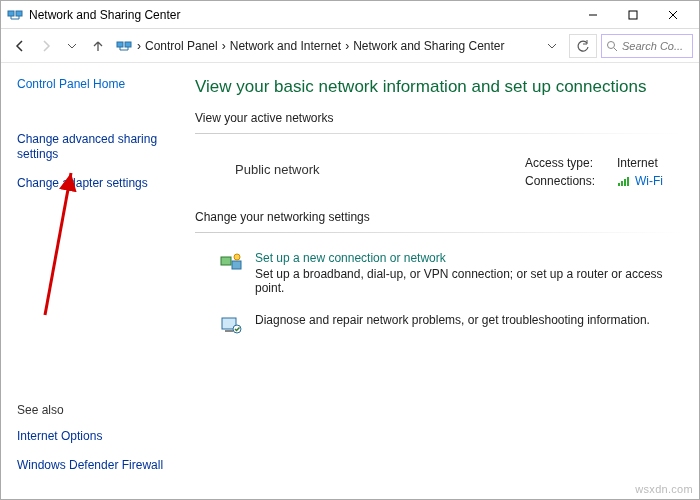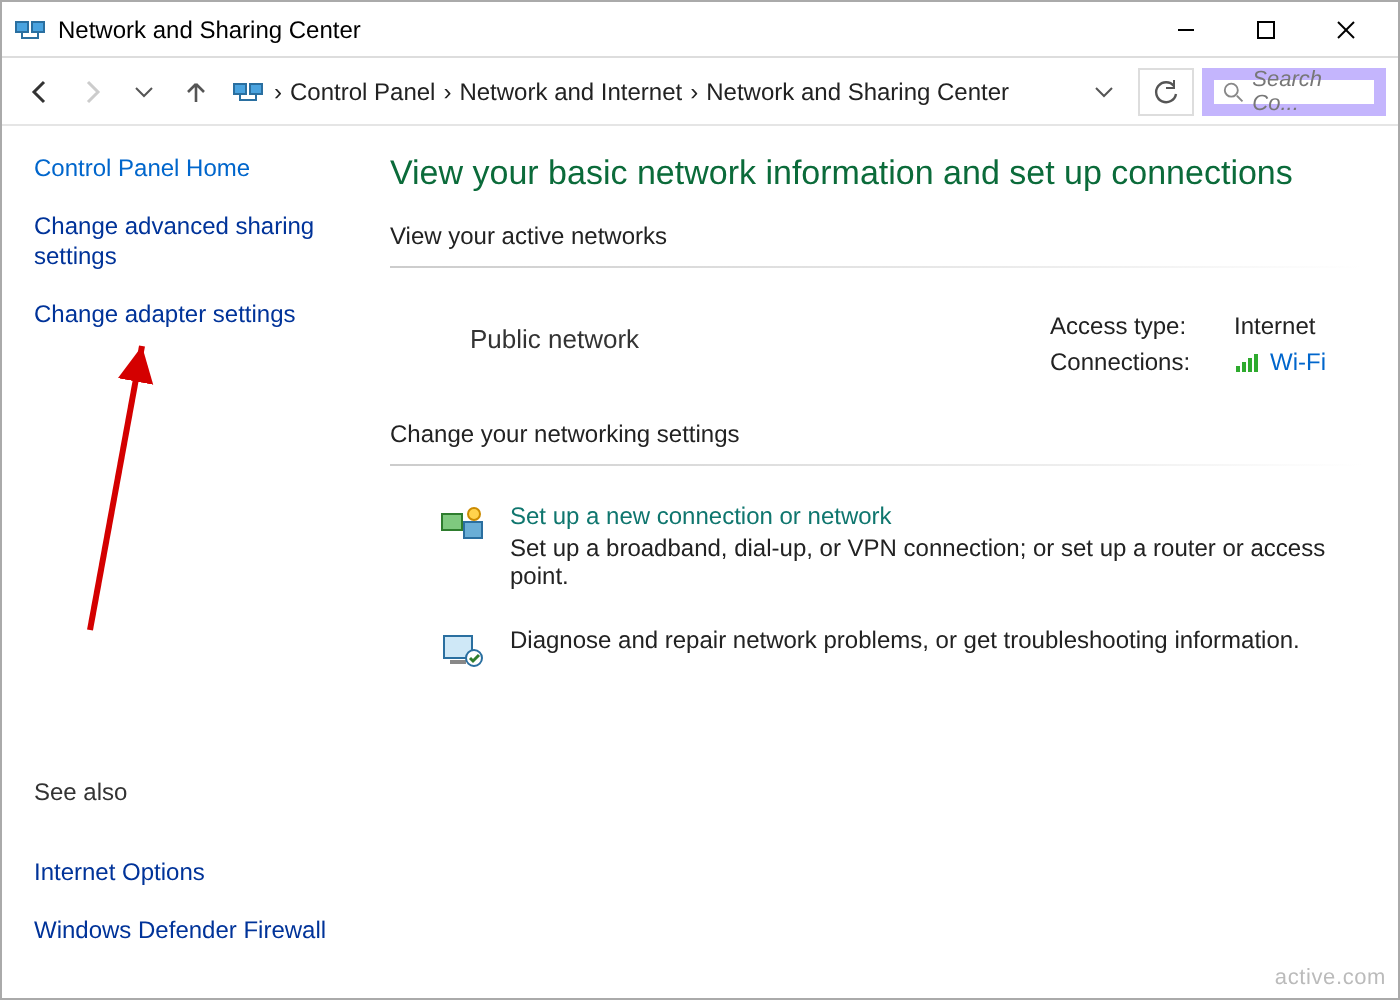--- a/index.html
+++ b/index.html
@@ -8,28 +8,28 @@
   .title-bar .app-icon { width: 16px; height: 16px; display: inline-flex; align-items: center; justify-content: center; }
   .title-bar .title-text { margin-left: 6px; font-size: 12px; flex: 1; }
   .title-bar .win-btn { width: 40px; height: 28px; display: inline-flex; align-items: center; justify-content: center; color: #333; }
   .nav-bar { display: flex; align-items: center; height: 34px; padding: 0 6px; border-bottom: 1px solid #e5e5e5; }
   .nav-bar .nav-btn { width: 26px; height: 28px; display: inline-flex; align-items: center; justify-content: center; color: #555; }
   .nav-bar .nav-btn.disabled { color: #bbb; }
   .nav-bar .breadcrumb { display: flex; align-items: center; flex: 1; height: 24px; padding: 0 4px; gap: 4px; }
   .nav-bar .breadcrumb .bc-icon { width: 18px; height: 18px; display:inline-flex; align-items:center; justify-content:center; }
   .nav-bar .breadcrumb .bc-chevron, .nav-bar .breadcrumb .bc-item { color: #222; font-size: 12px; }
   .nav-bar .refresh-btn { width: 28px; height: 24px; display: inline-flex; align-items: center; justify-content: center; border: 1px solid #ddd; margin: 0 4px; }
-  .nav-bar .search-box { width: 92px; height: 24px; border: 6px solid #c4b5fd; padding: 2px 4px; font-size: 11px; color: #666; display:flex; align-items:center; gap:4px; }
+  .nav-bar .search-box { width: 92px; height: 24px; border: 1px solid #c4b5fd; padding: 2px 4px; font-size: 11px; color: #666; display:flex; align-items:center; gap:4px; }
   .nav-bar .search-box .prompt { font-style: italic; color: #777; }
   .body-area { display: flex; height: calc(500px - 28px - 34px - 2px); }
   .sidebar { width: 194px; padding: 14px 12px 12px 16px; position: relative; }
   .sidebar a { display: block; color: #003399; text-decoration: none; font-size: 12px; margin-bottom: 14px; line-height: 1.25; cursor: pointer; }
-  .sidebar .control-home { color: #0066cc; margin-bottom: 14px; }
+  .sidebar .control-home { color: #0066cc; margin-bottom: 40px; }
   .sidebar .see-also { position: absolute; bottom: 12px; left: 16px; width: 160px; }
-  .sidebar .see-also .heading { color: #333; margin-bottom: 26px; }
+  .sidebar .see-also .heading { color: #333; margin-bottom: 12px; }
   .arrow-annot { position: absolute; left: 36px; top: 102px; pointer-events: none; }
   .main { flex: 1; position: relative; padding: 14px 18px 14px 0; }
   .main h1 { font-size: 17px; font-weight: 400; color: #0b6b3a; margin-bottom: 14px; }
   .section-title { font-size: 12px; color: #222; margin-bottom: 8px; }
   .divider { height: 1px; background: linear-gradient(to right, #ccc, #eee 70%, #fff); margin: 2px 0 10px; }
   .active-net { display: flex; align-items: flex-start; padding: 12px 8px 18px 40px; }
   .active-net .net-name { font-size: 13px; color: #333; flex: 0 0 auto; padding-top: 6px; }
   .conn-info { margin-left: auto; padding-right: 10px; font-size: 12px; }
   .conn-info .row { display: flex; margin-bottom: 4px; align-items: center; }
   .conn-info .label { width: 92px; color: #222; }
@@ -202,15 +202,15 @@
               <circle cx="18" cy="16" r="4" fill="#fff" stroke="#2a6fa0"></circle>
               <path d="M16 16 l1.5 1.5 l3 -3" fill="none" stroke="#2e7d2e" stroke-width="1.5"></path>
             </svg>
         </span>
         <div class="item-text">
           <div class="item-desc">Diagnose and repair network problems, or get troubleshooting information.</div>
         </div>
       </div>
     </div>
 
-    <div class="watermark">active.com</div>
+    <div class="watermark">wsxdn.com</div>
   </div>
 </div>
 
 </body></html>

